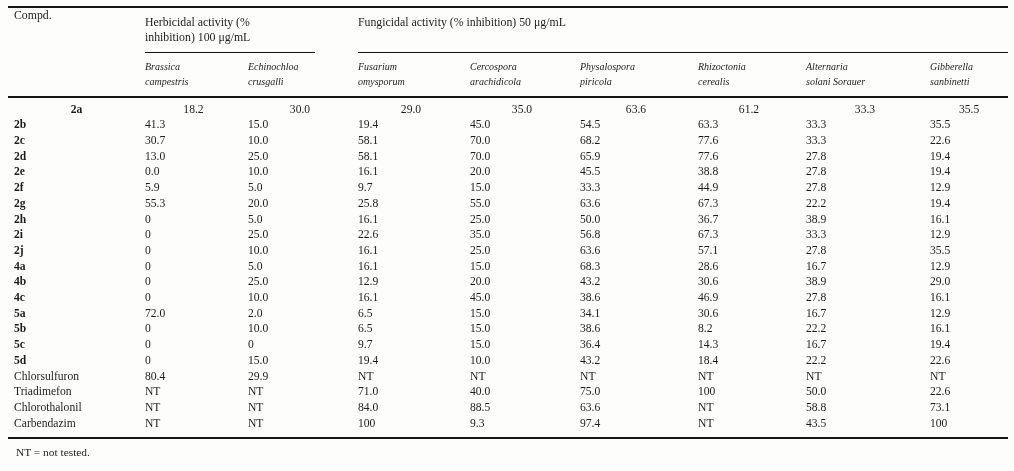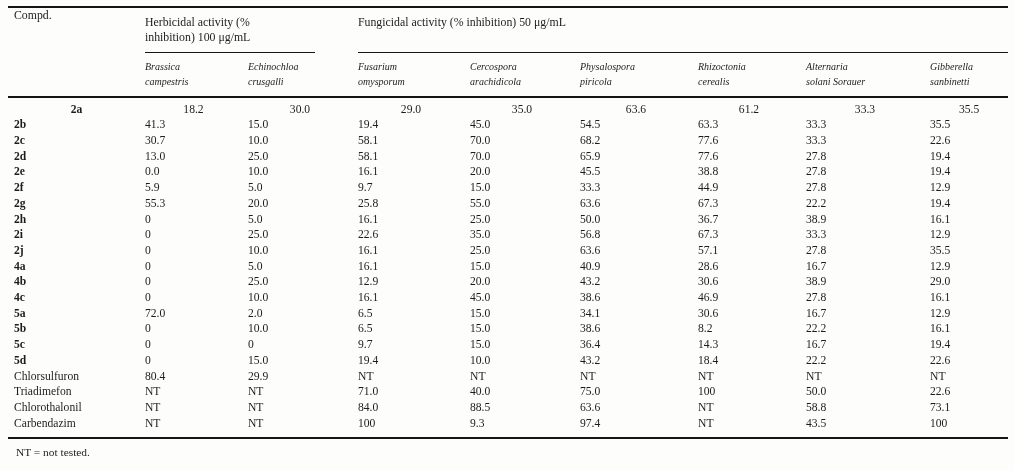--- a/index.html
+++ b/index.html
@@ -229,21 +229,21 @@
           <td>57.1</td>
           <td>27.8</td>
           <td>35.5</td>
         </tr>
         <tr>
           <td class="compound bold">4a</td>
           <td>0</td>
           <td>5.0</td>
           <td>16.1</td>
           <td>15.0</td>
-          <td>40.9</td>
+          <td>68.3</td>
           <td>28.6</td>
           <td>16.7</td>
           <td>12.9</td>
         </tr>
         <tr>
           <td class="compound bold">4b</td>
           <td>0</td>
           <td>25.0</td>
           <td>12.9</td>
           <td>20.0</td>

